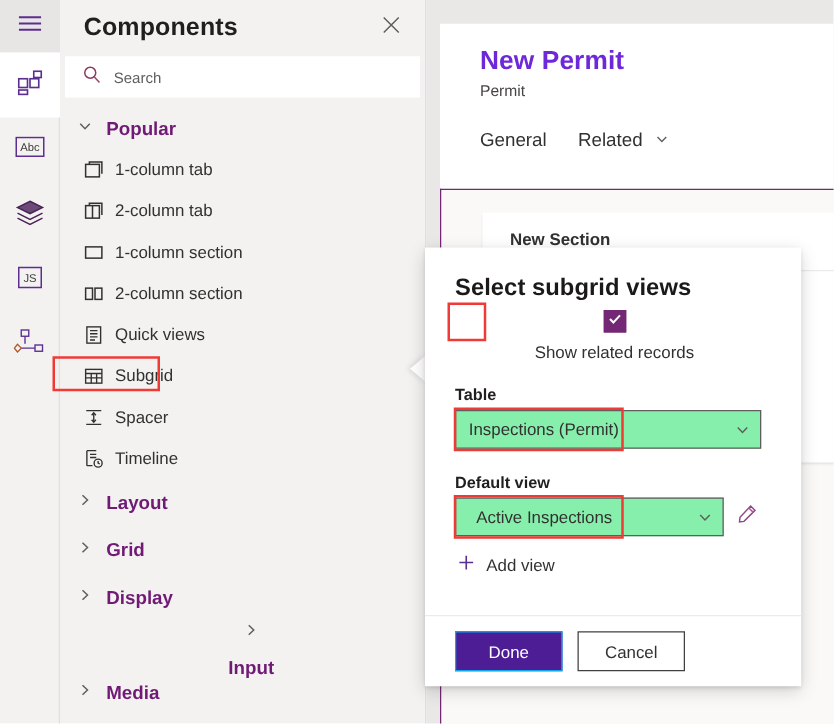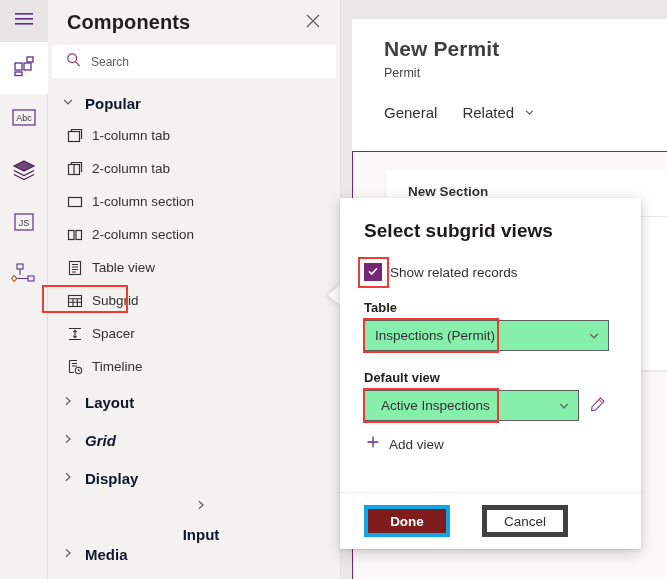--- a/index.html
+++ b/index.html
@@ -49,21 +49,21 @@
     border: 1px solid transparent;
   }
   .searchbox .search-txt {
     font-size: 12px; color: #605e5c; text-align: center;
   }
   .list { margin-top: 9px; }
   .group-head {
     height: 32px; display: flex; align-items: center; gap: 11px;
     padding-left: 14px; cursor: pointer;
   }
-  .group-head .gtxt { font-size: 15px; color: #0f172a; font-weight: 600; }
+  .group-head .gtxt { font-size: 15px; color: #701a75; font-weight: 600; }
   .comp-item {
     height: 33px; display: flex; align-items: center; gap: 9px;
     padding-left: 18px; cursor: pointer; position: relative;
   }
   .comp-item .ctxt { font-size: 13.5px; color: #323130; }
   .comp-icon { width: 17px; height: 17px; display:flex; align-items:center; justify-content:center; }
   .hl-box {
     position: absolute; border: 2px solid #f03a36; pointer-events: none;
   }
 
@@ -71,21 +71,21 @@
   .canvas {
     position: absolute; left: 341px; top: 0; right: 0; bottom: 0;
     background: #e9e8e7;
   }
   .form-card {
     position: absolute; left: 11px; top: 19px; right: -40px; bottom: -40px;
     background: #ffffff;
   }
   .form-title {
     position: absolute; left: 32px; top: 18px;
-    font-size: 21px; font-weight: 600; color: #404040; letter-spacing: .1px;
+    font-size: 21px; font-weight: 600; color: #6d28d9; letter-spacing: .1px;
   }
   .form-sub {
     position: absolute; left: 32px; top: 47px;
     font-size: 12.5px; color: #484644;
   }
   .tabs {
     position: absolute; left: 32px; top: 85px; display: flex; gap: 25px;
   }
   .tab { font-size: 15px; color: #323130; cursor: pointer; padding-bottom: 10px; position: relative; }
   .tab.sel { font-weight: 600; color: #1b1a19; }
@@ -120,21 +120,21 @@
   .callout-beak {
     position: absolute; left: 328px; top: 284px;
     width: 0; height: 0;
     border-top: 11px solid transparent;
     border-bottom: 11px solid transparent;
     border-right: 13px solid #ffffff;
     filter: drop-shadow(-2px 0 2px rgba(0,0,0,.10));
   }
   .callout-body { position: absolute; left: 0; right: 0; top: 0; bottom: 57px; padding: 22px 22px 0 24px; }
   .dlg-title { font-size: 19px; font-weight: 600; color: #1b1a19; letter-spacing: .05px; }
-  .cb-row { margin-top: 21px; display: flex; align-items: center; gap: 8px; position: relative; }
+  .cb-row { margin-top: 6px; display: flex; align-items: center; gap: 8px; position: relative; flex-direction: column; }
   .cbx {
     width: 18px; height: 18px; background: #742774; border: 1px solid #742774;
     display: flex; align-items: center; justify-content: center; cursor: pointer;
   }
   .cb-label { font-size: 13.5px; color: #323130; }
   .fld-label { font-size: 13px; color: #201f1e; font-weight: 600; margin-top: 19px; margin-bottom: 5px; }
   .dd-wrap { position: relative; display: flex; align-items: center; gap: 9px; }
   .dropdown {
     height: 31px; border: 1px solid #605e5c; background: #86efac;
     display: flex; align-items: center; justify-content: space-between;
@@ -151,22 +151,22 @@
   .callout-footer {
     position: absolute; left: 0; right: 0; bottom: 0; height: 57px;
     border-top: 1px solid #edebe9;
     display: flex; align-items: center; gap: 12px; padding-left: 24px;
   }
   .btn {
     height: 32px; min-width: 86px; font-size: 13.5px; cursor: pointer;
     display: flex; align-items: center; justify-content: center;
     font-family: "Liberation Sans", sans-serif;
   }
-  .btn-primary { background: #7f1d1d; color: #ffffff; border: 4px solid #0ea5e9; font-weight: 700; }
-  .btn-default { background: #ffffff; color: #323130; border: 5px solid #404040; margin-left: 20px; }
+  .btn-primary { background: #4c1d95; color: #ffffff; border: 1px solid #0ea5e9; font-weight: 400; }
+  .btn-default { background: #ffffff; color: #323130; border: 1px solid #404040; }
 </style>
 </head>
 <body>
 
 <div id="root">
 
   <div class="rail">
     <div class="rail-hamburger">
       <span>
         <svg width="18" height="14" viewBox="0 0 18 14">
@@ -301,21 +301,21 @@
         <span class="ctxt">2-column section</span>
       </div>
 
       <div class="comp-item">
         <span class="comp-icon">
           <svg width="16" height="16" viewBox="0 0 16 16" fill="none" stroke="#323130" stroke-width="1.1">
             <rect x="2.5" y="1.5" width="11" height="13"></rect>
             <path d="M5 4.5 L11 4.5 M5 7 L11 7 M5 9.5 L11 9.5 M5 12 L9 12"></path>
           </svg>
         </span>
-        <span class="ctxt">Table view</span>
+        <span class="ctxt">Quick views</span>
       </div>
 
       <div class="comp-item">
         <span class="comp-icon">
           <svg width="16" height="16" viewBox="0 0 16 16" fill="none" stroke="#323130" stroke-width="1.1">
             <rect x="1.5" y="2.5" width="13" height="11"></rect>
             <path d="M1.5 5.8 L14.5 5.8 M1.5 9.3 L14.5 9.3 M6 5.8 L6 13.5 M10.3 5.8 L10.3 13.5"></path>
           </svg>
         </span>
         <span class="ctxt">Subgrid</span>
@@ -345,21 +345,21 @@
 
       <div class="group-head" style="height:38px;">
         <span>
           <svg width="12" height="12" viewBox="0 0 12 12" fill="none" stroke="#605e5c" stroke-width="1.2">
             <path d="M4 2.2 L8 6 L4 9.8"></path>
           </svg>
         </span>
         <span class="gtxt">Layout</span>
       </div>
 
-      <div class="group-head" style="height:38px;font-style:italic;">
+      <div class="group-head" style="height:38px;">
         <span>
           <svg width="12" height="12" viewBox="0 0 12 12" fill="none" stroke="#605e5c" stroke-width="1.2">
             <path d="M4 2.2 L8 6 L4 9.8"></path>
           </svg>
         </span>
         <span class="gtxt">Grid</span>
       </div>
 
       <div class="group-head" style="height:38px;">
         <span>

